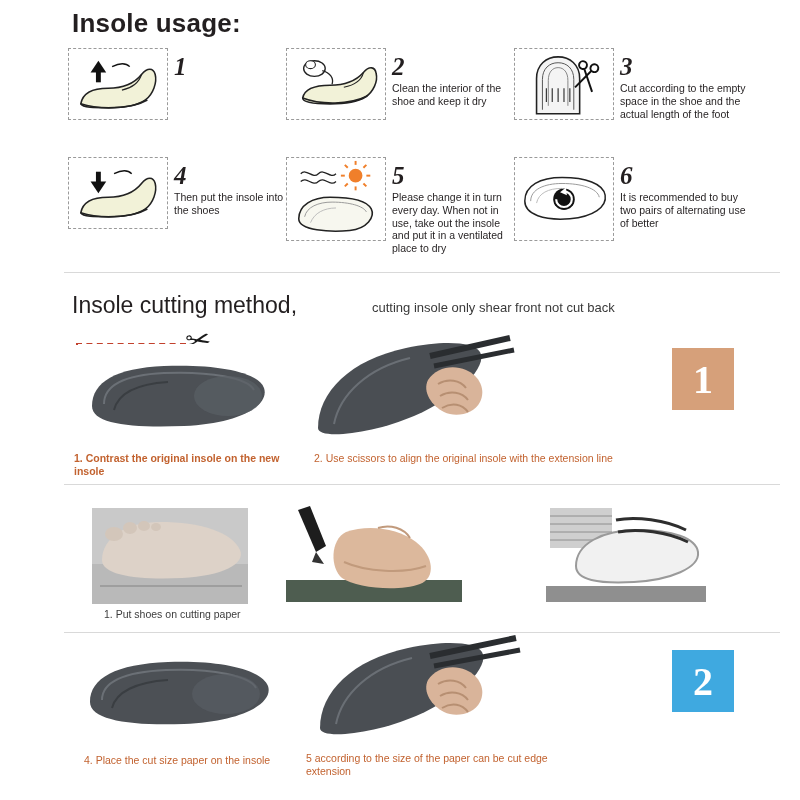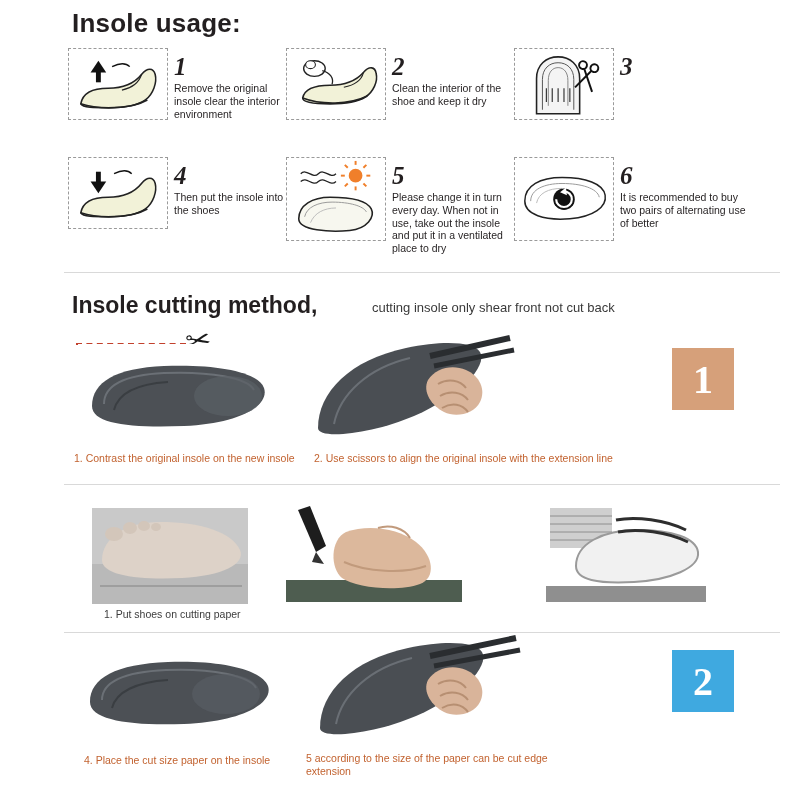--- a/index.html
+++ b/index.html
@@ -81,21 +81,21 @@
     height: 1px;
     background: #d9d9d9;
   }
 
   
   .cut-title {
     position: absolute;
     left: 72px;
     top: 292px;
     font-size: 23px;
-    font-weight: bold;
+    font-weight: normal;
   }
   .cut-sub {
     position: absolute;
     left: 372px;
     top: 300px;
     font-size: 13px;
     color: #3a3a3a;
   }
 
   .scissor-line {
@@ -167,21 +167,20 @@
           <path d="M12 56 C14 44 26 40 40 40 C54 40 66 36 74 26 C80 19 86 19 88 26 C90 34 86 46 78 52 C70 58 56 60 40 60 C26 60 14 60 12 56 Z" fill="#f2f2d8" stroke="#222" stroke-width="1.6"></path>
           <path d="M12 56 C30 62 62 62 80 52" fill="none" stroke="#222" stroke-width="1.6"></path>
           <path d="M74 26 C72 34 64 40 54 42" fill="none" stroke="#222" stroke-width="1.2"></path>
           <path d="M30 34 L30 18" stroke="#111" stroke-width="5" fill="none"></path>
           <path d="M30 12 L38 24 L22 24 Z" fill="#111"></path>
           <path d="M44 18 C52 14 58 14 62 18" fill="none" stroke="#111" stroke-width="1.4"></path>
         </svg>
       </div>
       <div class="step-body">
         <span class="step-num">1</span>
-        <div class="step-text">Remove the original insole clear the interior environment</div>
       </div>
     </div>
 
     <div class="step n2">
       <div class="thumb">
         <svg viewBox="0 0 100 72">
           <ellipse cx="28" cy="20" rx="11" ry="8" fill="#fff" stroke="#222" stroke-width="1.4"></ellipse>
           <ellipse cx="24" cy="16" rx="5" ry="4" fill="#fff" stroke="#222" stroke-width="1.1"></ellipse>
           <path d="M36 22 C44 24 48 30 46 36" fill="none" stroke="#222" stroke-width="1.3"></path>
           <path d="M16 50 C18 40 30 37 44 37 C58 37 70 33 78 24 C84 17 90 18 91 25 C93 33 88 44 80 49 C72 54 58 56 44 56 C30 56 16 55 16 50 Z" fill="#f2f2d8" stroke="#222" stroke-width="1.6"></path>
@@ -211,20 +210,21 @@
           <g transform="translate(68,14) rotate(15)">
             <circle cx="2" cy="2" r="4" fill="none" stroke="#111" stroke-width="2"></circle>
             <circle cx="14" cy="2" r="4" fill="none" stroke="#111" stroke-width="2"></circle>
             <path d="M4 5 L18 26" stroke="#111" stroke-width="2" fill="none"></path>
             <path d="M12 5 L0 26" stroke="#111" stroke-width="2" fill="none"></path>
           </g>
         </svg>
       </div>
       <div class="step-body">
         <span class="step-num">3</span>
+        <div class="step-text">Cut according to the empty space in the shoe and the actual length of the foot</div>
       </div>
     </div>
 
     <div class="step n4">
       <div class="thumb">
         <svg viewBox="0 0 100 72">
           <path d="M12 56 C14 44 26 40 40 40 C54 40 66 36 74 26 C80 19 86 19 88 26 C90 34 86 46 78 52 C70 58 56 60 40 60 C26 60 14 60 12 56 Z" fill="#f2f2d8" stroke="#222" stroke-width="1.6"></path>
           <path d="M12 56 C30 62 62 62 80 52" fill="none" stroke="#222" stroke-width="1.6"></path>
           <path d="M30 14 L30 30" stroke="#111" stroke-width="5" fill="none"></path>
           <path d="M30 36 L22 24 L38 24 Z" fill="#111"></path>
@@ -314,21 +314,21 @@
       <path d="M24 92 C30 62 58 36 100 26" fill="none" stroke="#6a6f75" stroke-width="2"></path>
       <path d="M120 24 L200 6" stroke="#2a2d30" stroke-width="6"></path>
       <path d="M124 34 L204 18" stroke="#2a2d30" stroke-width="5"></path>
       <path d="M118 48 C126 36 142 32 156 38 C170 44 176 58 170 70 C164 82 146 86 134 80 C122 74 112 60 118 48 Z" fill="#d9b49a"></path>
       <path d="M128 52 C138 46 150 48 156 56" fill="none" stroke="#b78f72" stroke-width="2"></path>
       <path d="M130 64 C140 58 152 60 158 68" fill="none" stroke="#b78f72" stroke-width="2"></path>
       <path d="M132 76 C142 70 152 72 158 80" fill="none" stroke="#b78f72" stroke-width="2"></path>
     </svg>
   </div>
 
-  <div class="cap" style="left:74px; top:452px; width:232px;">1. Contrast the original insole on the new insole</div>
+  <div class="cap" style="left:74px; top:452px; width:232px;font-weight:bold;">1. Contrast the original insole on the new insole</div>
   <div class="cap" style="left:314px; top:452px; width:300px;">2. Use scissors to align the original insole with the extension line</div>
 
   <div class="badge one" style="left:672px; top:348px;">1</div>
 
   <div class="hr" style="top:484px;"></div>
 
   <div class="photo" style="left:92px; top:508px; width:156px; height:96px;">
     <svg viewBox="0 0 156 96">
       <rect width="156" height="96" fill="#c9c9c9"></rect>
       <rect x="0" y="56" width="156" height="40" fill="#b9b9b9"></rect>

